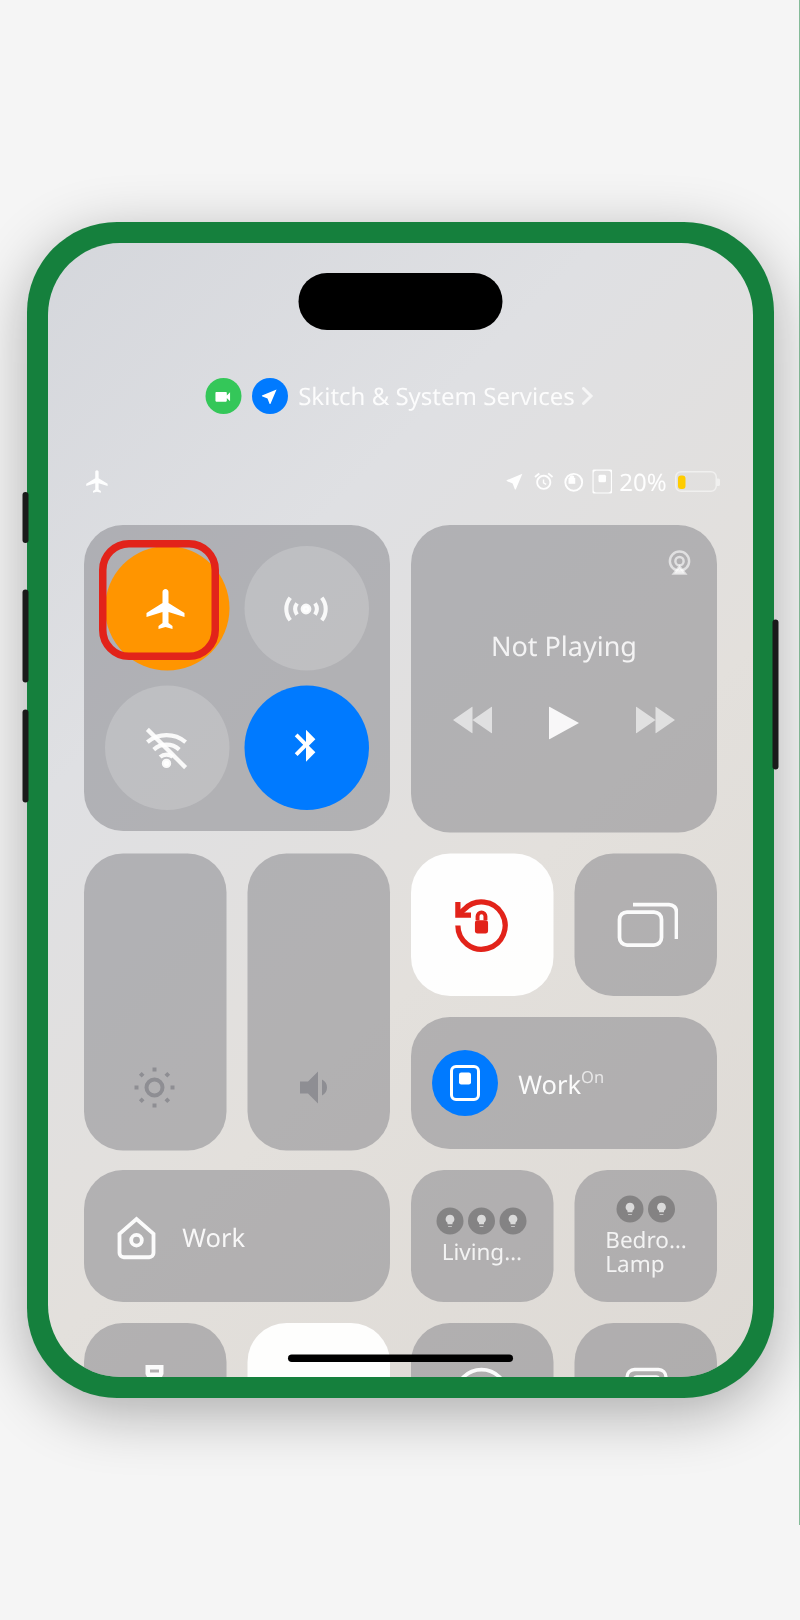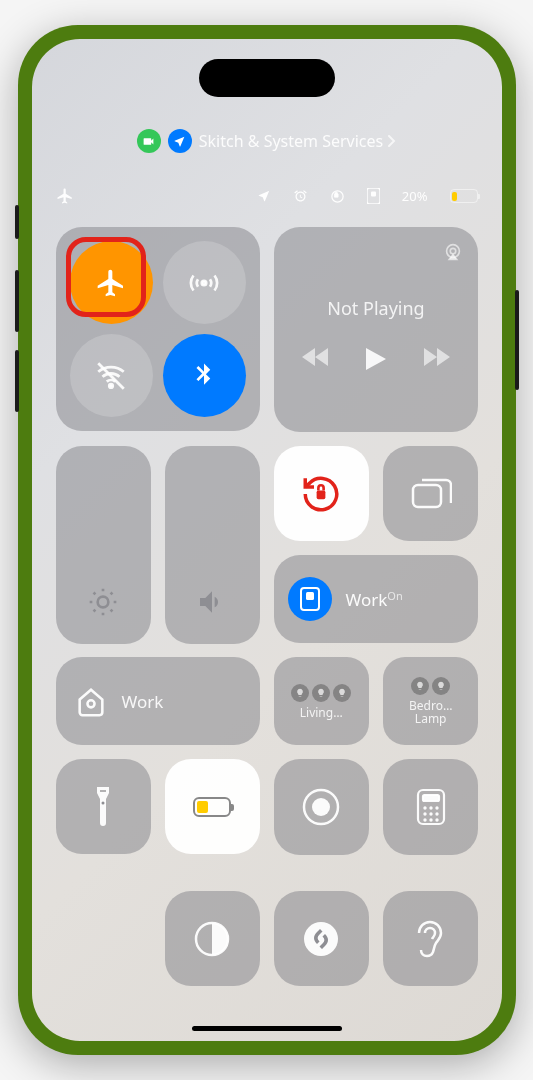--- a/index.html
+++ b/index.html
@@ -7,22 +7,22 @@
       width: 533px;
       height: 1080px;
       background: #f5f5f5;
       font-family: -apple-system, system-ui, sans-serif;
       display: flex;
       align-items: center;
       justify-content: center;
     }
     .phone {
       width: 498px;
-      height: 1030px;
-      background: #4d7c0f;
+      height: 784px;
+      background: #15803d;
       border-radius: 60px;
       padding: 14px;
       position: relative;
       box-shadow: 0 10px 40px rgba(0,0,0,0.3);
     }
     .side-btn { position: absolute; background: #1a1a1a; border-radius: 3px; }
     .side-btn.l1 { left: -3px; top: 180px; width: 4px; height: 34px; }
     .side-btn.l2 { left: -3px; top: 245px; width: 4px; height: 62px; }
     .side-btn.l3 { left: -3px; top: 325px; width: 4px; height: 62px; }
     .side-btn.r1 { right: -3px; top: 265px; width: 4px; height: 100px; }
@@ -64,21 +64,21 @@
     .status-bar {
       position: absolute;
       top: 148px;
       left: 0; right: 0;
       padding: 0 24px;
       display: flex;
       justify-content: space-between;
       align-items: center;
     }
     .status-left { color: rgba(255,255,255,0.95); }
-    .status-right { display: flex; align-items: center; gap: 22px; color: rgba(255,255,255,0.95); font-size: 13px; }
+    .status-right { display: flex; align-items: center; gap: 5px; color: rgba(255,255,255,0.95); font-size: 16px; }
     .battery-pill {
       width: 28px; height: 14px; border: 1.5px solid rgba(255,255,255,0.5); border-radius: 4px;
       position: relative; display: flex; align-items: center; padding: 1.5px;
     }
     .battery-pill::after { content:''; position:absolute; right:-3px; top:4px; width:2px; height:5px; background:rgba(255,255,255,0.5); border-radius:0 1px 1px 0; }
     .battery-fill { width: 20%; height: 100%; background: #ffcc00; border-radius: 2px; }
 
     .controls {
       position: absolute;
       top: 188px;
@@ -179,21 +179,21 @@
       align-items: center; justify-content: center;
       padding: 8px 4px;
       gap: 4px;
     }
     .mini-bulbs { display: flex; gap: 3px; }
     .bulb {
       width: 18px; height: 18px; border-radius: 50%;
       background: rgba(0,0,0,0.25);
       display: flex; align-items: center; justify-content: center;
     }
-    .mini-label { color: rgba(255,255,255,0.85); font-size: 12px; text-align: center; line-height: 1.1; }
+    .mini-label { color: rgba(255,255,255,0.85); font-size: 15px; line-height: 1.1; }
     .lowpower .batt-body {
       width: 38px; height: 20px; border: 2.5px solid #888; border-radius: 6px;
       position: relative; display: flex; align-items: center; padding: 2px;
     }
     .lowpower .batt-body::after { content:''; position:absolute; right:-5px; top:5px; width:3px; height:7px; background:#888; border-radius:0 2px 2px 0; }
     .lowpower .batt-fill { width: 35%; height: 100%; background: #ffcc00; border-radius: 2px; }
     .home-indicator {
       position: absolute;
       bottom: 10px;
       left: 50%;

